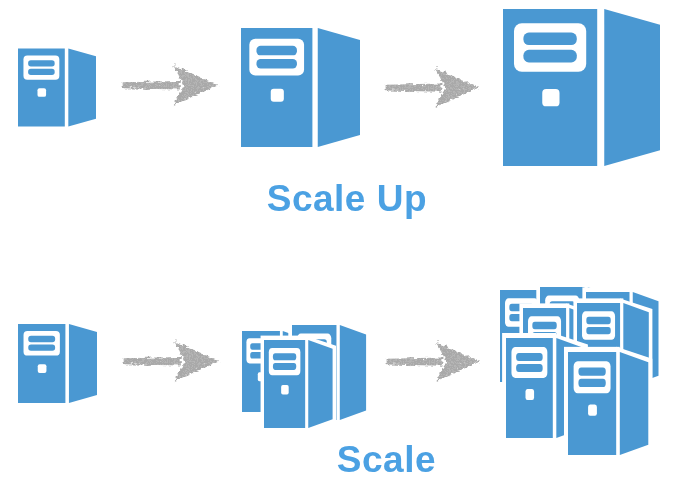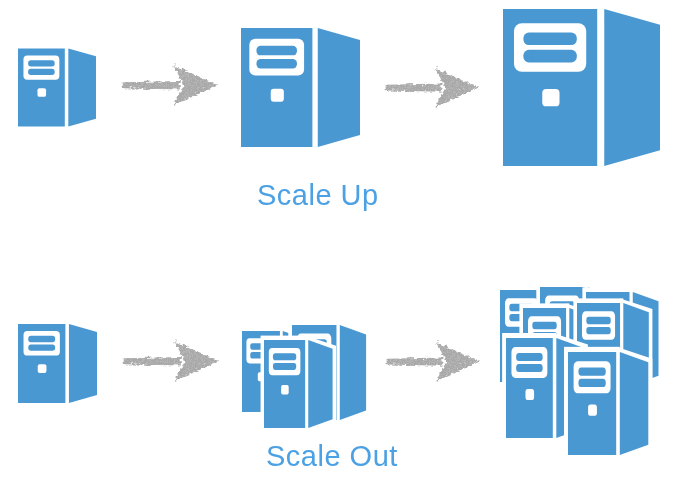--- a/index.html
+++ b/index.html
@@ -4,22 +4,22 @@
 <style>
   html,body{margin:0;padding:0;background:#fff;}
   .canvas{position:relative;width:678px;height:483px;background:var(--background,#fff);overflow:hidden;
           font-family:"Liberation Sans","DejaVu Sans",sans-serif;}
   .art{position:absolute;left:0;top:0;}
   .halo{fill:#ffffff;}
   .face{fill:var(--server-blue,#4A98D2);}
   .bar{fill:var(--server-blue,#4A98D2);}
   .bezel{fill:#ffffff;}
   .arr{fill:var(--arrow-gray,#A9A9A9);}
-  .label{position:absolute;width:170px;text-align:left;
-         font-size:29px;font-weight:400;letter-spacing:0.5px;
+  .label{position:absolute;width:170px;text-align:right;
+         font-size:37px;font-weight:700;letter-spacing:0.5px;
          color:var(--label-blue,#4BA1E3);line-height:1.05;}
 </style>
 </head>
 <body>
 
 <div class="canvas">
   <svg class="art" width="678" height="483" viewBox="0 0 678 483">
     <defs>
       <filter id="chalk" x="-15%" y="-15%" width="130%" height="130%">
         <feTurbulence type="fractalNoise" baseFrequency="0.15 0.3" numOctaves="3" seed="5" result="n1"></feTurbulence>

